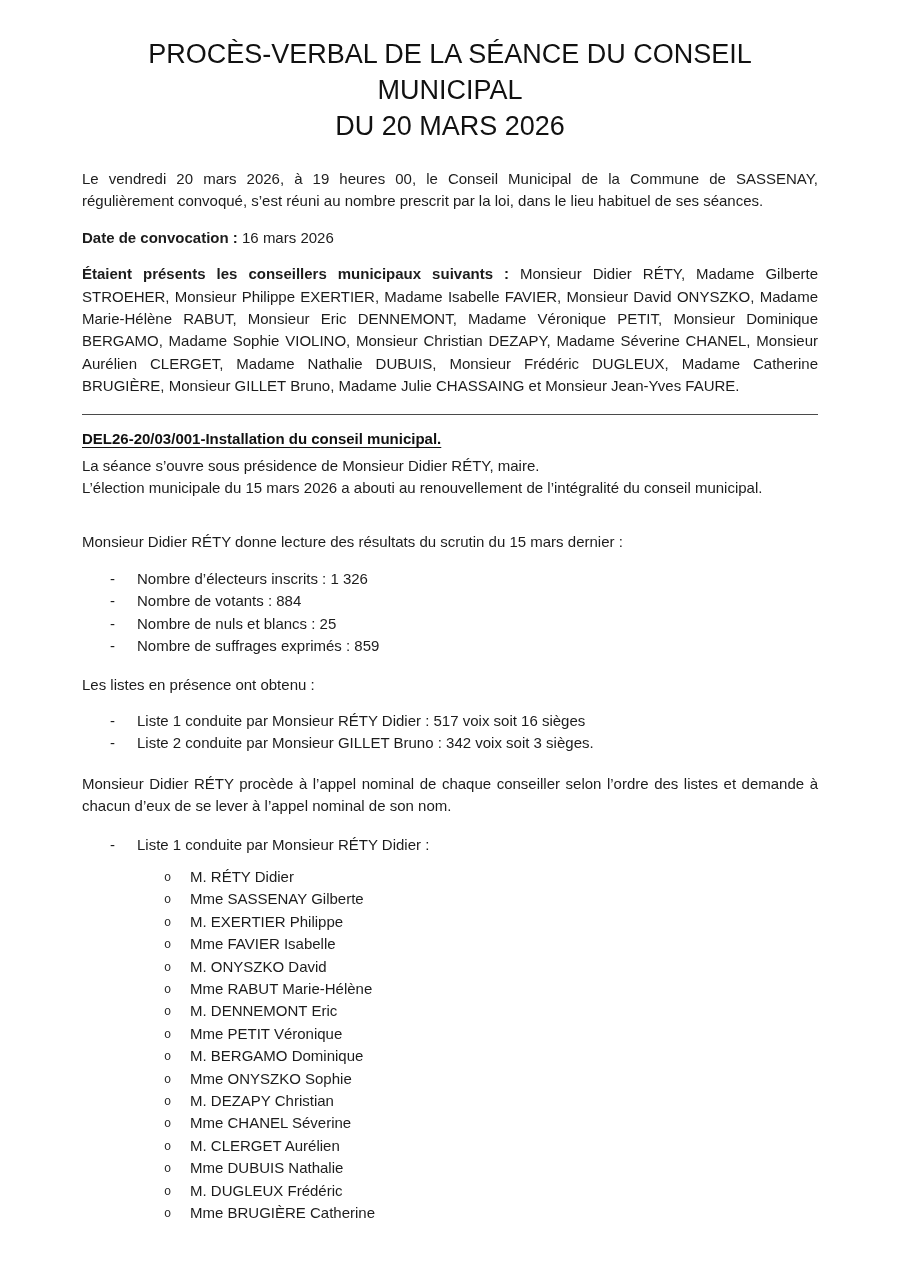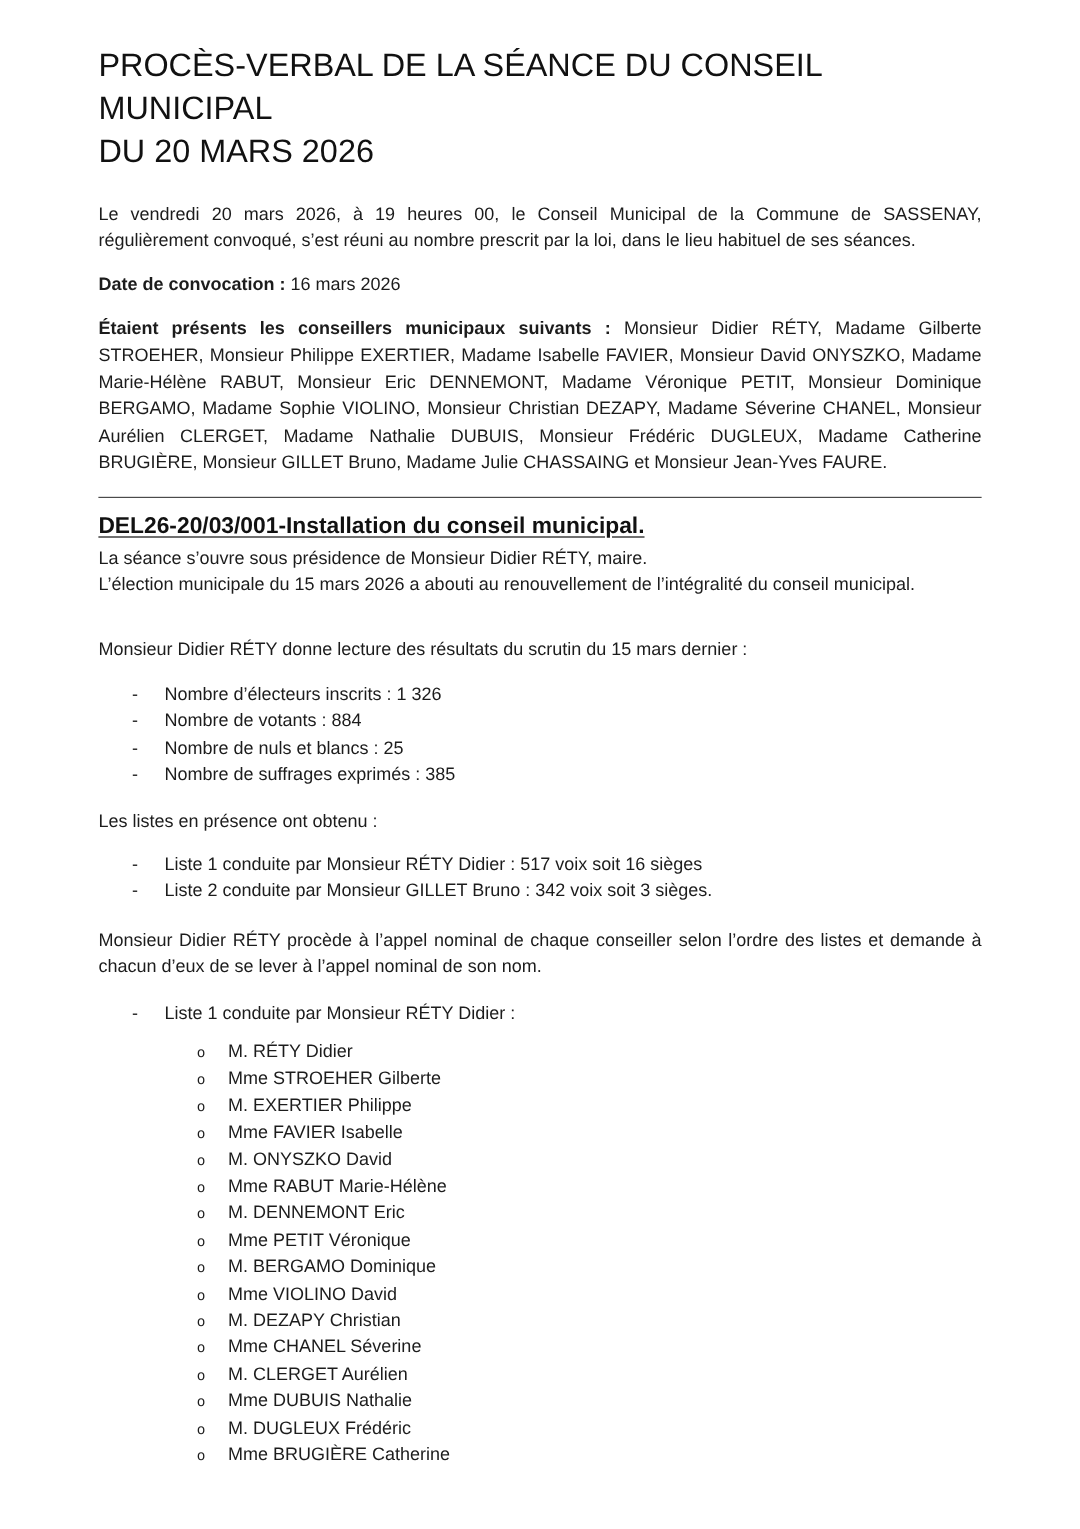--- a/index.html
+++ b/index.html
@@ -15,40 +15,41 @@
     font-family: "Liberation Sans", sans-serif;
     font-size: 15px;
     line-height: 22.4px;
   }
   .page {
     padding: 30px 82px 0 82px;
     box-sizing: border-box;
   }
   .doc-title {
     margin: 6px 0 24px 0;
+    text-align: center;
     font-size: 27px;
     line-height: 36px;
     font-weight: 400;
     color: #111111;
   }
   p { margin: 0 0 14px 0; }
   .justify { text-align: justify; }
   .label-bold-underline {
     font-weight: 700;
     text-underline-offset: 3px;
   }
   .bold { font-weight: 700; }
   .section-rule {
     border: none;
     border-top: 1.5px solid #4a4a4a;
     margin: 16px 0 12px 0;
   }
   .delib-heading {
     margin: 0 0 4px 0;
-    font-size: 19px;
+    font-size: 15px;
     line-height: 24px;
     font-weight: 700;
     text-decoration: underline;
     text-underline-offset: 3px;
     color: #111111;
   }
   .delib-paragraphs p { margin: 0; }
   .delib-paragraphs { margin-bottom: 32px; }
   .spacer-para { margin-top: 0; }
   ul { list-style: none; margin: 0; padding: 0; }
@@ -101,47 +102,47 @@
     <p>La séance s’ouvre sous présidence de Monsieur Didier RÉTY, maire.</p>
     <p class="justify">L’élection municipale du 15 mars 2026 a abouti au renouvellement de l’intégralité du conseil municipal.</p>
   </div>
 
   <p>Monsieur Didier RÉTY donne lecture des résultats du scrutin du 15 mars dernier :</p>
 
   <ul class="dash-list">
     <li><span class="marker">-</span><span>Nombre d’électeurs inscrits : 1 326</span></li>
     <li><span class="marker">-</span><span>Nombre de votants : 884</span></li>
     <li><span class="marker">-</span><span>Nombre de nuls et blancs : 25</span></li>
-    <li><span class="marker">-</span><span>Nombre de suffrages exprimés : 385</span></li>
+    <li><span class="marker">-</span><span>Nombre de suffrages exprimés : 859</span></li>
   </ul>
 
   <p class="spacer-para">Les listes en présence ont obtenu :</p>
 
   <ul class="dash-list">
     <li><span class="marker">-</span><span>Liste 1 conduite par Monsieur RÉTY Didier : 517 voix soit 16 sièges</span></li>
     <li><span class="marker">-</span><span>Liste 2 conduite par Monsieur GILLET Bruno : 342 voix soit 3 sièges.</span></li>
   </ul>
 
   <p class="justify appel-para">Monsieur Didier RÉTY procède à l’appel nominal de chaque conseiller selon l’ordre des listes et demande à chacun d’eux de se lever à l’appel nominal de son nom.</p>
 
   <ul class="dash-single">
     <li><span class="marker">-</span><span>Liste 1 conduite par Monsieur RÉTY Didier :</span></li>
   </ul>
 
   <ul class="circle-list">
     <li><span class="marker">o</span><span>M. RÉTY Didier</span></li>
-    <li><span class="marker">o</span><span>Mme STROEHER Gilberte</span></li>
+    <li><span class="marker">o</span><span>Mme SASSENAY Gilberte</span></li>
     <li><span class="marker">o</span><span>M. EXERTIER Philippe</span></li>
     <li><span class="marker">o</span><span>Mme FAVIER Isabelle</span></li>
     <li><span class="marker">o</span><span>M. ONYSZKO David</span></li>
     <li><span class="marker">o</span><span>Mme RABUT Marie-Hélène</span></li>
     <li><span class="marker">o</span><span>M. DENNEMONT Eric</span></li>
     <li><span class="marker">o</span><span>Mme PETIT Véronique</span></li>
     <li><span class="marker">o</span><span>M. BERGAMO Dominique</span></li>
-    <li><span class="marker">o</span><span>Mme VIOLINO David</span></li>
+    <li><span class="marker">o</span><span>Mme ONYSZKO Sophie</span></li>
     <li><span class="marker">o</span><span>M. DEZAPY Christian</span></li>
     <li><span class="marker">o</span><span>Mme CHANEL Séverine</span></li>
     <li><span class="marker">o</span><span>M. CLERGET Aurélien</span></li>
     <li><span class="marker">o</span><span>Mme DUBUIS Nathalie</span></li>
     <li><span class="marker">o</span><span>M. DUGLEUX Frédéric</span></li>
     <li><span class="marker">o</span><span>Mme BRUGIÈRE Catherine</span></li>
   </ul>
 
 </div>
 

